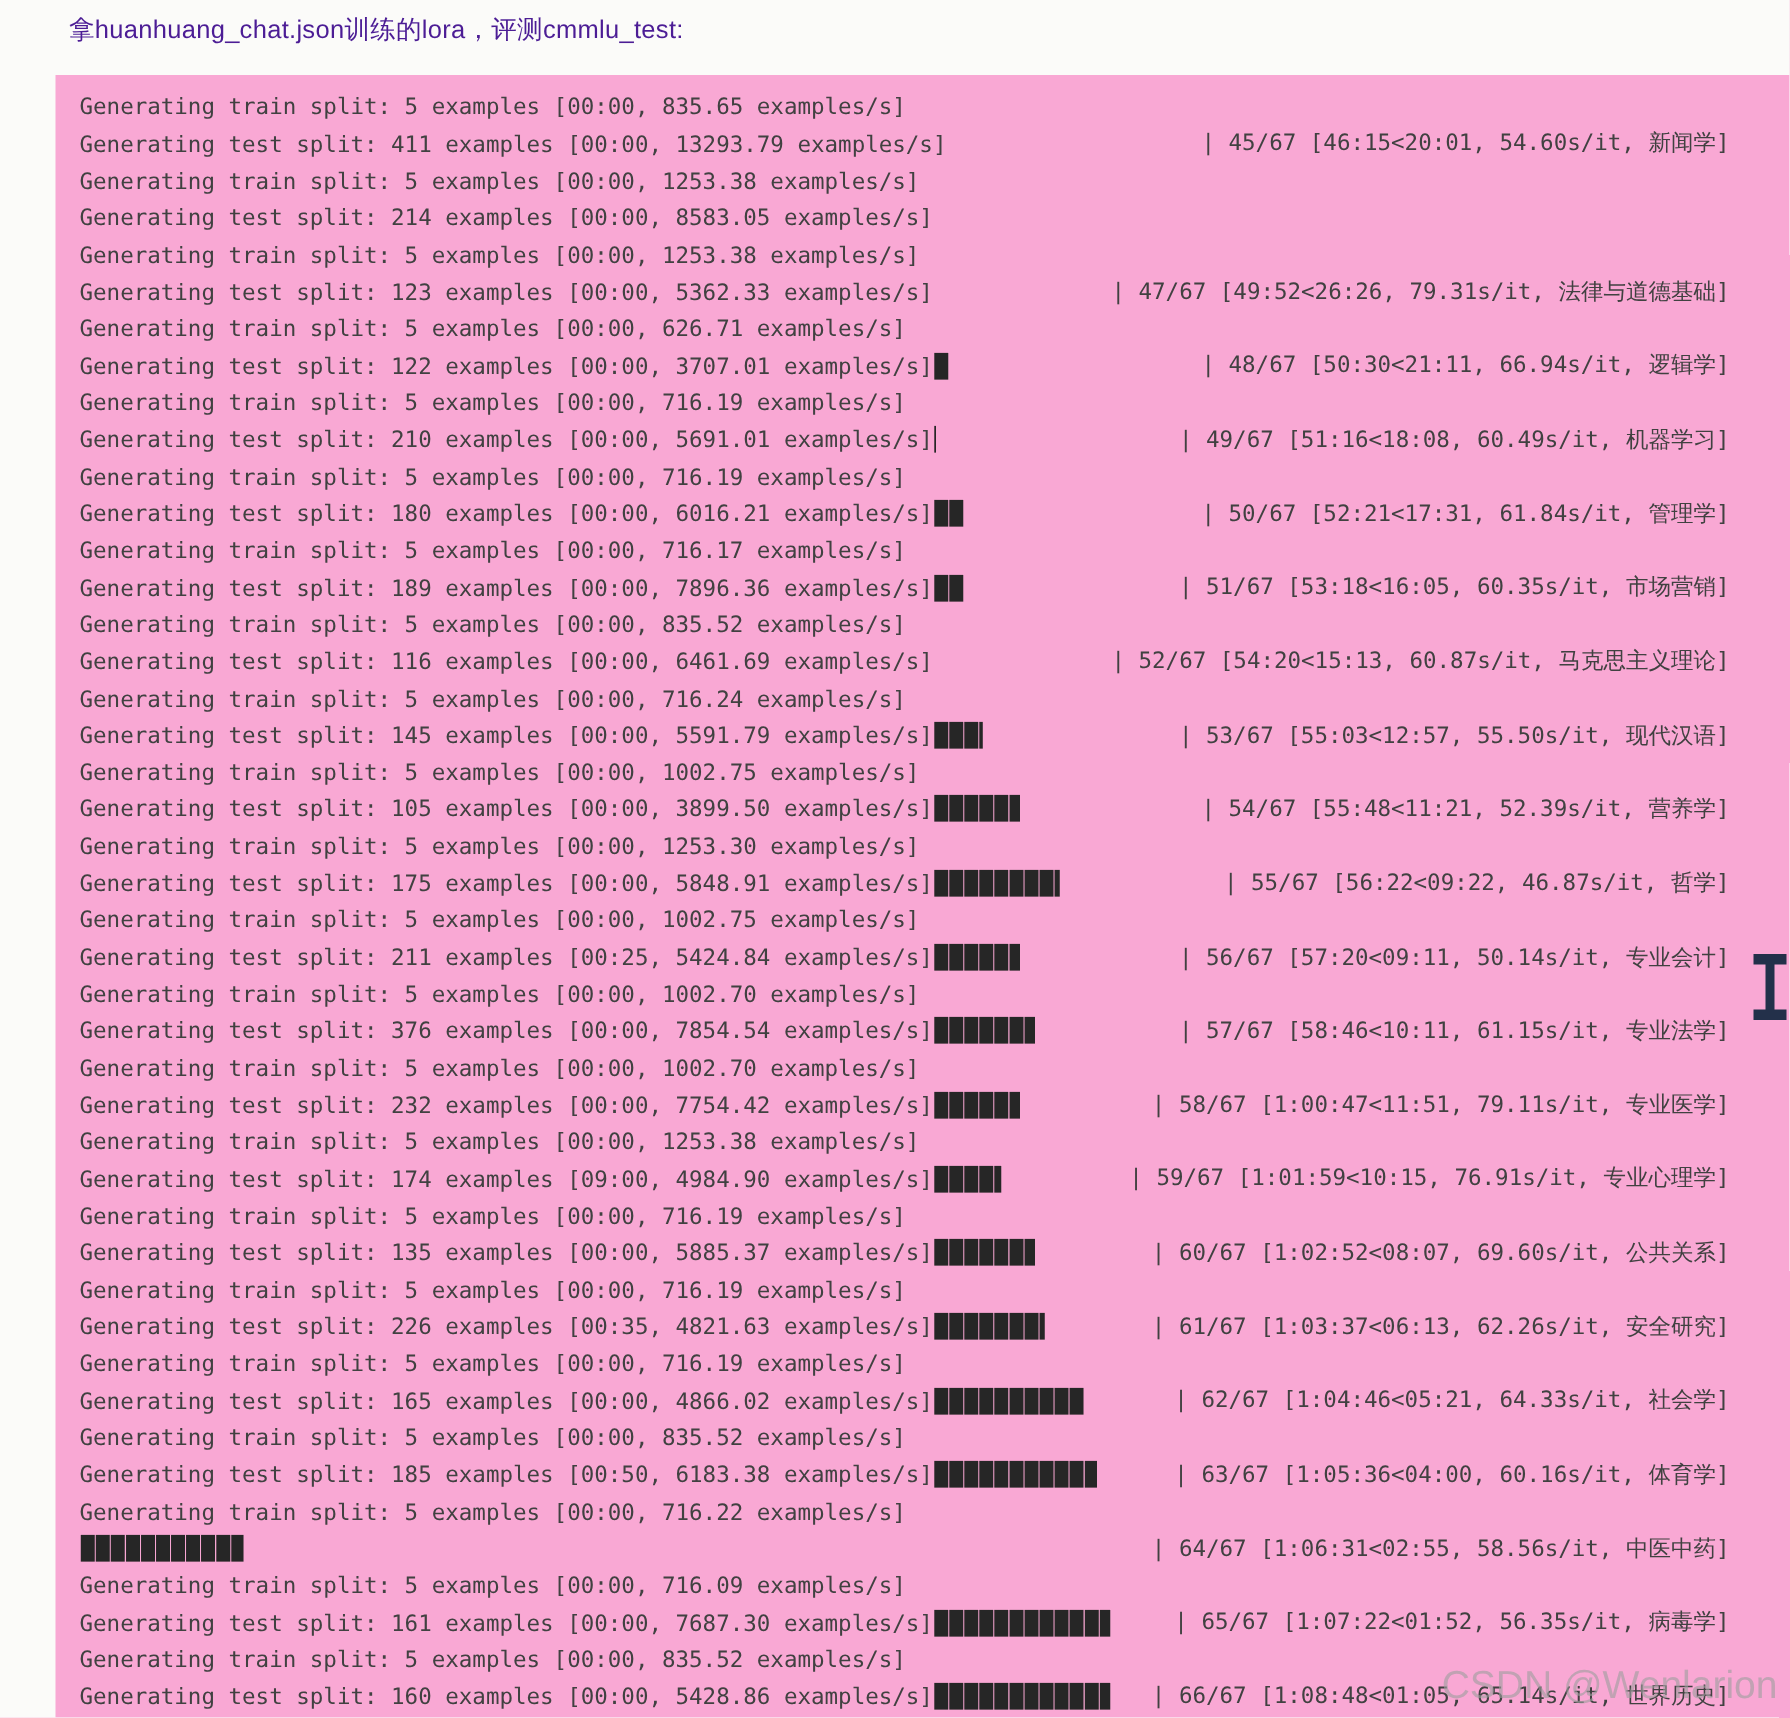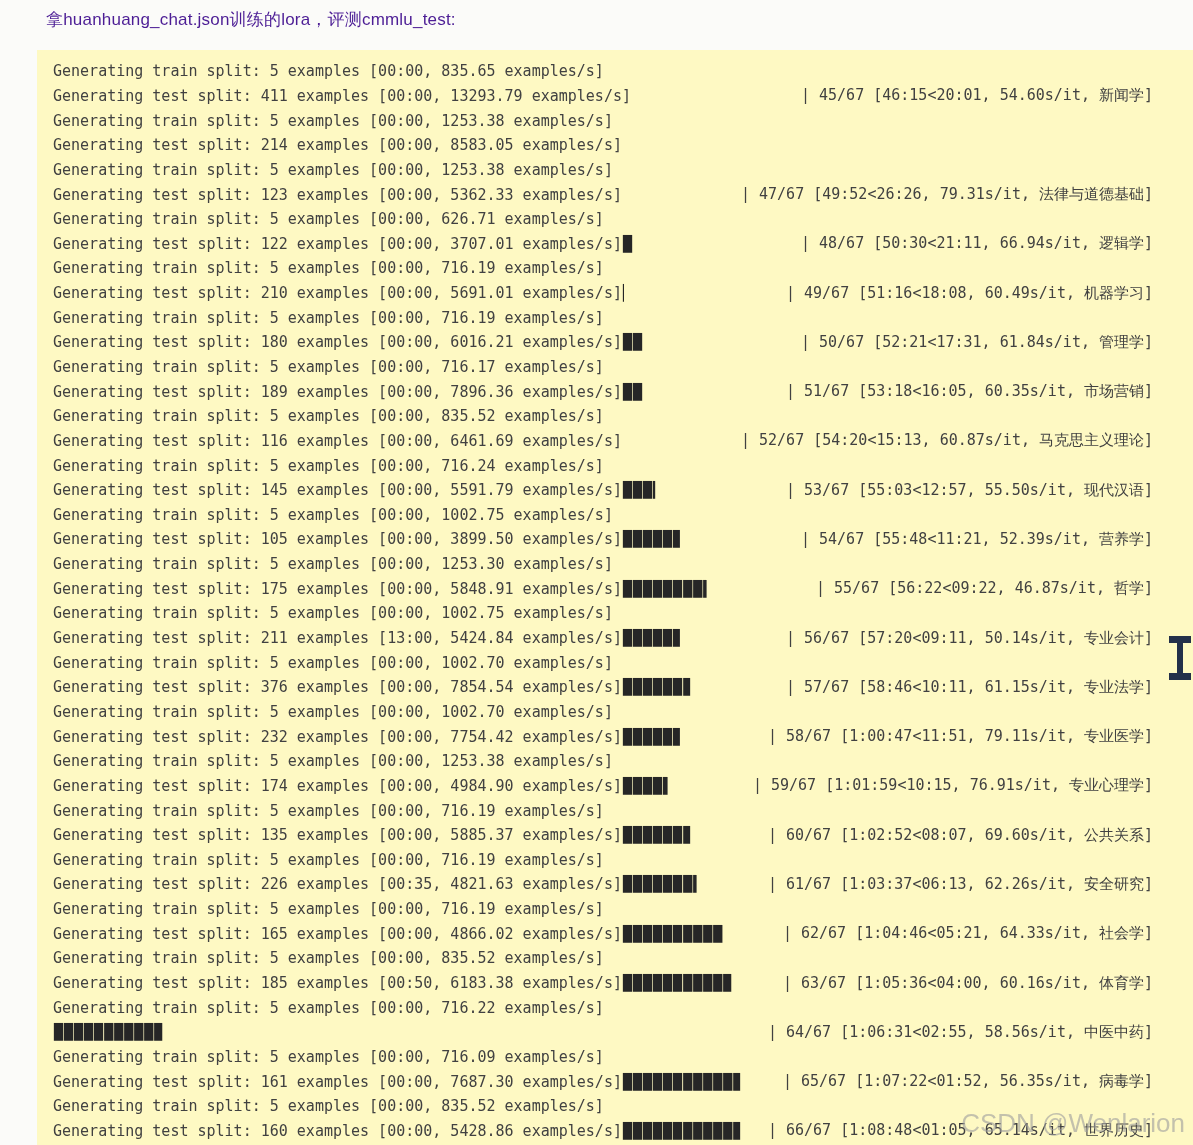--- a/index.html
+++ b/index.html
@@ -14,21 +14,21 @@
     position: absolute;
     left: 14px; top: 8px;
     font-size: 17px;
     color: #4c1d95;
     letter-spacing: 0.2px;
     margin-left: 32px;
   }
   .console-panel {
     position: absolute;
     left: 37px; top: 50px; right: 0; bottom: 0;
-    background: #fef9c3;
+    background: #f9a8d4;
     padding: 9px 40px 4px 16px;
     overflow: hidden;
   }
   .log-line {
     display: flex;
     align-items: center;
     height: 24.65px;
     font-family: "DejaVu Sans Mono", monospace;
     font-size: 15px;
     color: #414141;
@@ -214,21 +214,21 @@
     <span class="log-right">| 55/67 [56:22&lt;09:22, 46.87s/it, 哲学]</span>
   </div>
 
   <div class="log-line">
     <span class="log-left">Generating train split: 5 examples [00:00, 1002.75 examples/s]</span>
     <span class="bar-blocks"></span>
     <span class="log-right"></span>
   </div>
 
   <div class="log-line">
-    <span class="log-left">Generating test split: 211 examples [13:00, 5424.84 examples/s]</span>
+    <span class="log-left">Generating test split: 211 examples [00:25, 5424.84 examples/s]</span>
     <span class="bar-blocks">█████▊</span>
     <span class="log-right">| 56/67 [57:20&lt;09:11, 50.14s/it, 专业会计]</span>
   </div>
 
   <div class="log-line">
     <span class="log-left">Generating train split: 5 examples [00:00, 1002.70 examples/s]</span>
     <span class="bar-blocks"></span>
     <span class="log-right"></span>
   </div>
 
@@ -250,21 +250,21 @@
     <span class="log-right">| 58/67 [1:00:47&lt;11:51, 79.11s/it, 专业医学]</span>
   </div>
 
   <div class="log-line">
     <span class="log-left">Generating train split: 5 examples [00:00, 1253.38 examples/s]</span>
     <span class="bar-blocks"></span>
     <span class="log-right"></span>
   </div>
 
   <div class="log-line">
-    <span class="log-left">Generating test split: 174 examples [00:00, 4984.90 examples/s]</span>
+    <span class="log-left">Generating test split: 174 examples [09:00, 4984.90 examples/s]</span>
     <span class="bar-blocks">████▌</span>
     <span class="log-right">| 59/67 [1:01:59&lt;10:15, 76.91s/it, 专业心理学]</span>
   </div>
 
   <div class="log-line">
     <span class="log-left">Generating train split: 5 examples [00:00, 716.19 examples/s]</span>
     <span class="bar-blocks"></span>
     <span class="log-right"></span>
   </div>
 

